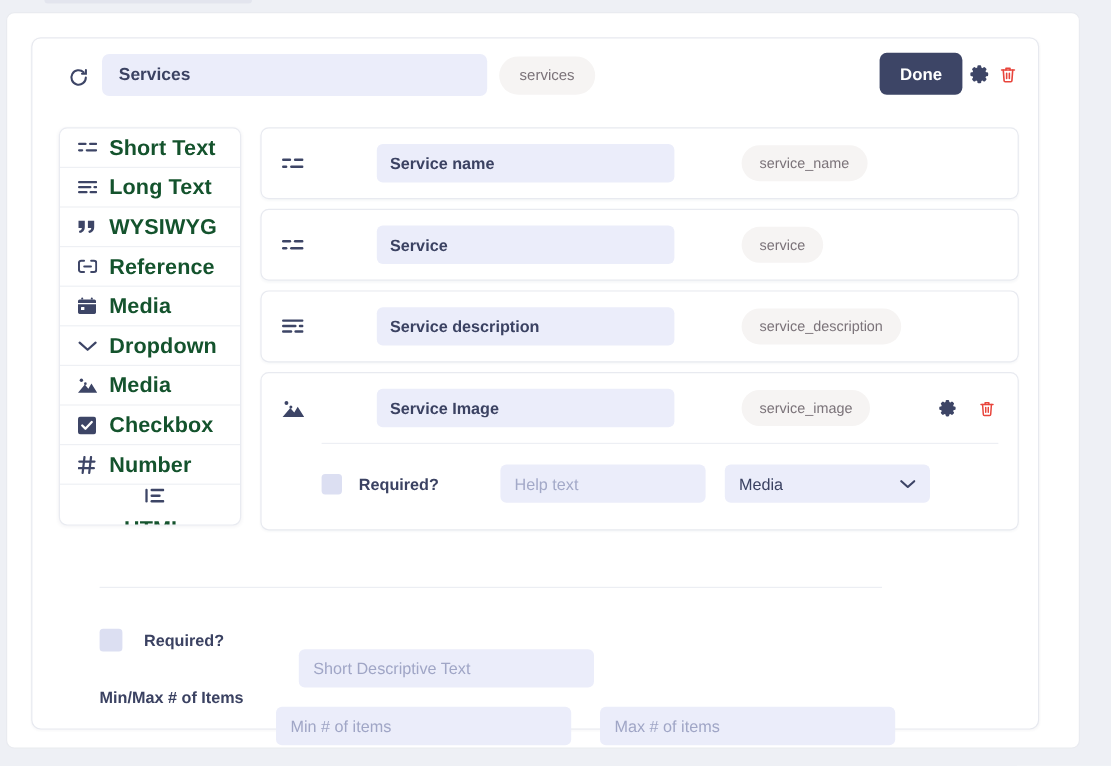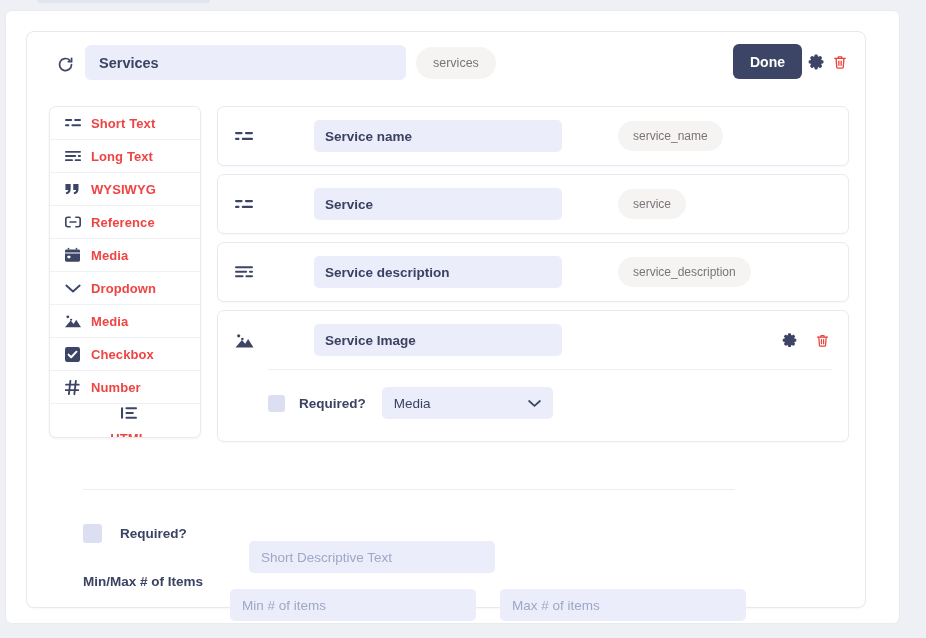--- a/index.html
+++ b/index.html
@@ -122,21 +122,21 @@
     cursor: pointer;
     border-bottom: 1px solid #eef0f4;
   }
   .type-item:last-child { border-bottom: none; flex-direction: column; }
   .type-item .ti-ic {
     width: 17px; height: 17px;
     display: flex; align-items: center; justify-content: center;
     flex: 0 0 17px;
   }
   .type-item .ti-lb {
-    font-size: 13px; font-weight: 700; color: #ef4444;
+    font-size: 18px; font-weight: 700; color: #14532d;
     letter-spacing: .1px;
     white-space: nowrap;
   }
 
   
   .fields {
     position: absolute;
     left: 190px; top: 74px;
     width: 632px;
   }
@@ -480,20 +480,21 @@
         <div class="field-card">
           <div class="fc-main">
             <span class="fc-ic">
               <svg width="19" height="15" viewBox="0 0 18 15" fill="#3d4566">
                 <circle cx="3.2" cy="2.8" r="1.6"></circle>
                 <circle cx="6.9" cy="6.1" r="1.25"></circle>
                 <path d="M0 14.5 6.4 6.9l3.3 3.9 2.9-4.8 5.4 8.5z"></path>
               </svg>
             </span>
             <input class="fc-name" type="text" value="Service Image" style="">
+            <div class="fc-slug">service_image</div>
 
             <div class="fc-actions">
               <button class="icon-btn">
                 <svg width="16" height="16" viewBox="0 0 24 24" fill="#3d4566">
                   <path d="M12 8.9a3.1 3.1 0 1 0 0 6.2 3.1 3.1 0 0 0 0-6.2zm0 4.8a1.7 1.7 0 1 1 0-3.4 1.7 1.7 0 0 1 0 3.4z"></path>
                   <path d="M20.4 10.4h-1.1a7.6 7.6 0 0 0-.66-1.6l.8-.8a1.5 1.5 0 0 0 0-2.13l-1.27-1.27a1.5 1.5 0 0 0-2.13 0l-.8.8a7.6 7.6 0 0 0-1.6-.66V3.6A1.5 1.5 0 0 0 12.14 2.1h-1.78A1.5 1.5 0 0 0 8.86 3.6v1.14a7.6 7.6 0 0 0-1.6.66l-.8-.8a1.5 1.5 0 0 0-2.13 0L3.06 5.87a1.5 1.5 0 0 0 0 2.13l.8.8a7.6 7.6 0 0 0-.66 1.6H2.1a1.5 1.5 0 0 0-1.5 1.5v1.78a1.5 1.5 0 0 0 1.5 1.5h1.1a7.6 7.6 0 0 0 .66 1.6l-.8.8a1.5 1.5 0 0 0 0 2.13l1.27 1.27a1.5 1.5 0 0 0 2.13 0l.8-.8a7.6 7.6 0 0 0 1.6.66v1.14a1.5 1.5 0 0 0 1.5 1.5h1.78a1.5 1.5 0 0 0 1.5-1.5v-1.14a7.6 7.6 0 0 0 1.6-.66l.8.8a1.5 1.5 0 0 0 2.13 0l1.27-1.27a1.5 1.5 0 0 0 0-2.13l-.8-.8a7.6 7.6 0 0 0 .66-1.6h1.1a1.5 1.5 0 0 0 1.5-1.5v-1.78a1.5 1.5 0 0 0-1.5-1.5z" transform="translate(0.5 0) scale(0.96)"></path>
                 </svg>
               </button>
               <button class="icon-btn">
                 <svg width="15" height="17" viewBox="0 0 24 24" fill="none" stroke="#e8453c" stroke-width="2" stroke-linecap="round" stroke-linejoin="round">
@@ -502,20 +503,21 @@
                   <path d="M6.1 6.5l1 13.3a1.4 1.4 0 0 0 1.4 1.3h7a1.4 1.4 0 0 0 1.4-1.3l1-13.3"></path>
                   <path d="M10.3 10.6v6.4M13.7 10.6v6.4"></path>
                 </svg>
               </button>
             </div>
           </div>
 
           <div class="fc-expand">
             <span class="chk"></span>
             <span class="chk-lb">Required?</span>
+            <input class="help-input" type="text" placeholder="Help text" style="">
             <div class="type-select">
               <span>Media</span>
               <span class="caret">
                 <svg width="13" height="9" viewBox="0 0 14 9" fill="none" stroke="#3d4566" stroke-width="1.9" stroke-linecap="round" stroke-linejoin="round">
                   <path d="M1.2 1.8 7 7l5.8-5.2"></path>
                 </svg>
               </span>
             </div>
           </div>
         </div>

